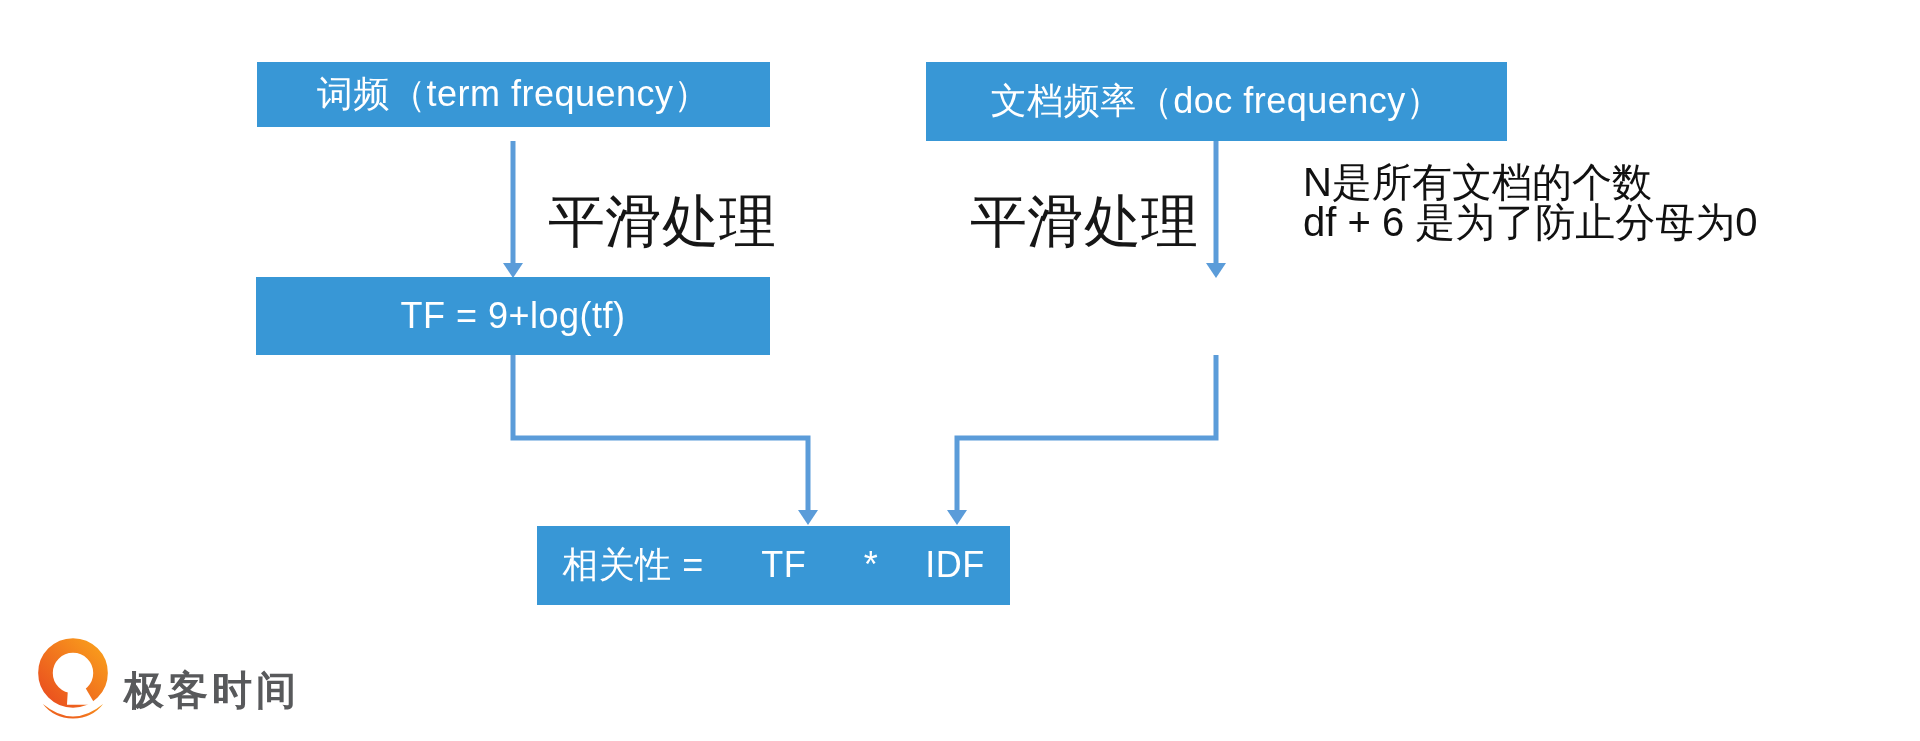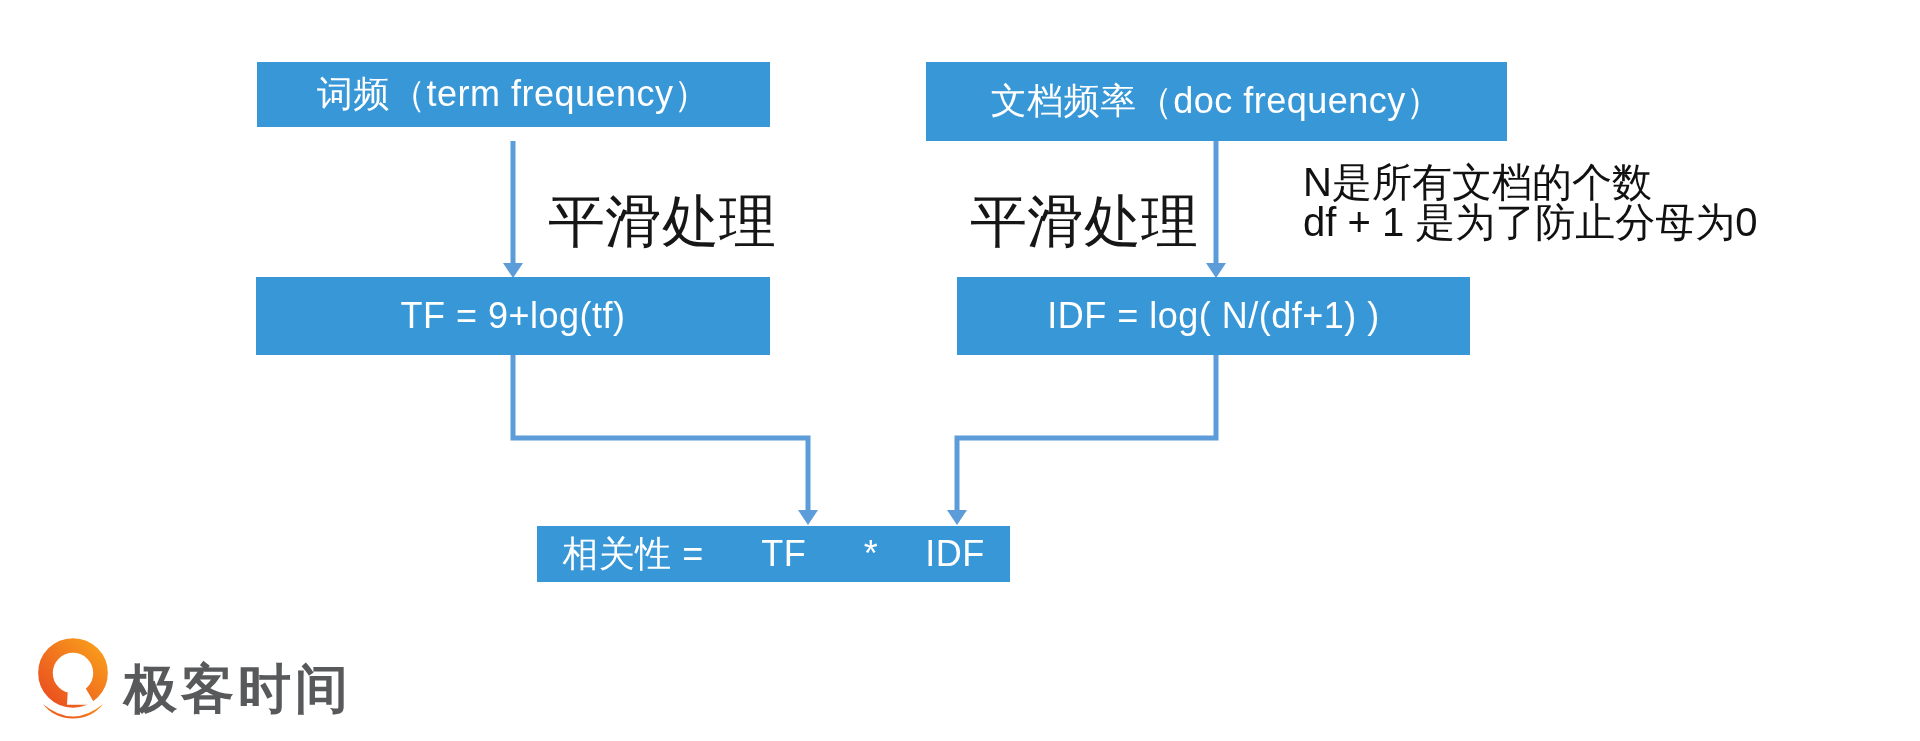--- a/index.html
+++ b/index.html
@@ -25,21 +25,21 @@
     display: flex; align-items: center; justify-content: center;
     font-size: 36px;
     letter-spacing: 0.5px;
     z-index: 2;
     white-space: pre;
   }
   .box-term   { left: 257px; top: 62px;  width: 513px; height: 65px; }
   .box-doc    { left: 926px; top: 62px;  width: 581px; height: 79px; }
   .box-tf     { left: 256px; top: 277px; width: 514px; height: 78px; }
   .box-idf    { left: 957px; top: 277px; width: 513px; height: 78px; }
-  .box-result { left: 537px; top: 526px; width: 473px; height: 56px; }
+  .box-result { left: 537px; top: 526px; width: 473px; height: 79px; }
   .flabel {
     position: absolute;
     color: #161616;
     font-size: 57px;
     z-index: 2;
     white-space: nowrap;
   }
   .smooth-left  { left: 548px; top: 184px; }
   .smooth-right { left: 970px; top: 184px; }
   .note {
@@ -55,21 +55,21 @@
     position: absolute;
     left: 30px; top: 632px;
     display: flex; align-items: center;
     z-index: 2;
   }
   .brand-icon { width: 86px; height: 100px; }
   .brand-text {
     margin-left: 8px;
     margin-top: 16px;
     color: #58595b;
-    font-size: 53px;
+    font-size: 40px;
     font-weight: 600;
     letter-spacing: 4px;
     white-space: nowrap;
   }
 </style>
 </head>
 <body>
 
 <div class="canvas">
 
@@ -87,31 +87,30 @@
       <polygon points="947,510 967,510 957,525"></polygon>
     </g>
   </svg>
 
   <div class="box box-term">词频（term frequency）</div>
 
   <div class="box box-doc">文档频率（doc frequency）</div>
 
   <div class="box box-tf">TF = 9+log(tf)</div>
 
-  <div class="box box-idf">IDF = log( N/(df+1) )</div>
 
   <div class="box box-result">相关性 =　  TF　  *　 IDF</div>
 
   <div class="flabel smooth-left">平滑处理</div>
 
   <div class="flabel smooth-right">平滑处理</div>
 
   <div class="note">
     <div>N是所有文档的个数</div>
-    <div>df + 1 是为了防止分母为0</div>
+    <div>df + 6 是为了防止分母为0</div>
   </div>
 
   <div class="brand">
     <svg class="brand-icon" viewBox="0 0 100 115" xmlns="http://www.w3.org/2000/svg">
       <defs>
         <linearGradient id="lg" x1="0" y1="1" x2="1" y2="0">
           <stop offset="0" stop-color="#ea4f1f"></stop>
           <stop offset="1" stop-color="#f99d1c"></stop>
         </linearGradient>
       </defs>

